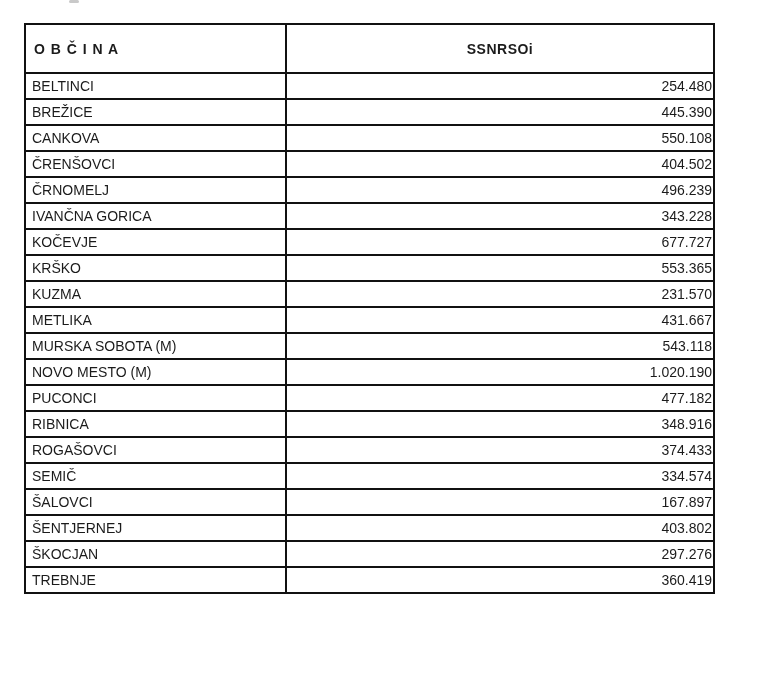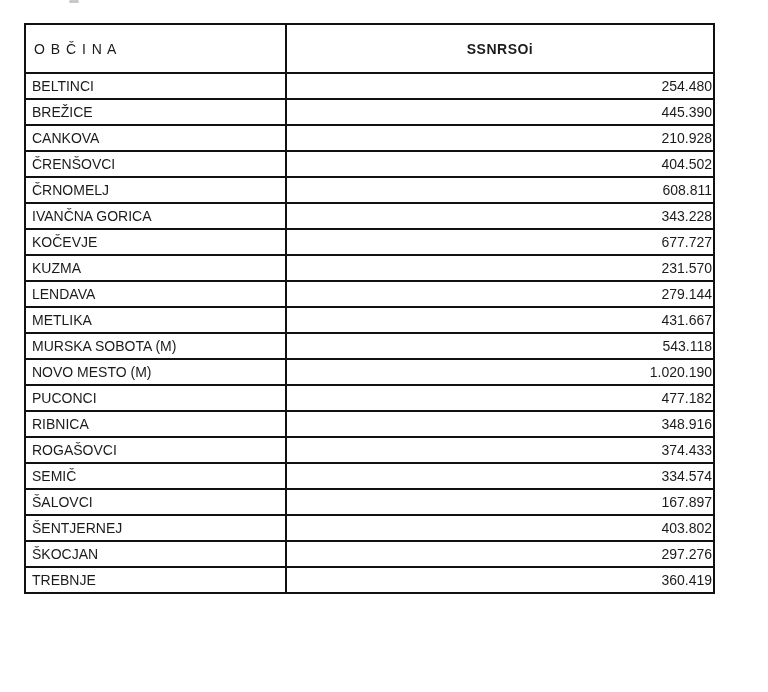--- a/index.html
+++ b/index.html
@@ -43,21 +43,21 @@
     font-size: 14px;
     line-height: 1;
     overflow: hidden;
     white-space: nowrap;
   }
   th.head-name {
     height: 45px;
     text-align: left;
     vertical-align: middle;
     padding-left: 8px;
-    font-weight: normal;
+    font-weight: bold;
     letter-spacing: 1px;
   }
   th.head-value {
     height: 45px;
     vertical-align: middle;
     font-weight: bold;
     letter-spacing: 0.5px;
     border-radius: 14px;
   }
   td.cell-name {
@@ -94,45 +94,45 @@
         <tr>
           <td class="cell-name">BELTINCI</td>
           <td class="cell-value">254.480</td>
         </tr>
         <tr>
           <td class="cell-name">BREŽICE</td>
           <td class="cell-value">445.390</td>
         </tr>
         <tr>
           <td class="cell-name">CANKOVA</td>
-          <td class="cell-value">210.928</td>
+          <td class="cell-value">550.108</td>
         </tr>
         <tr>
           <td class="cell-name">ČRENŠOVCI</td>
           <td class="cell-value">404.502</td>
         </tr>
         <tr>
           <td class="cell-name">ČRNOMELJ</td>
-          <td class="cell-value">608.811</td>
+          <td class="cell-value">496.239</td>
         </tr>
         <tr>
           <td class="cell-name">IVANČNA GORICA</td>
           <td class="cell-value">343.228</td>
         </tr>
         <tr>
           <td class="cell-name">KOČEVJE</td>
           <td class="cell-value">677.727</td>
         </tr>
         <tr>
+          <td class="cell-name">KRŠKO</td>
+          <td class="cell-value">553.365</td>
+        </tr>
+        <tr>
           <td class="cell-name">KUZMA</td>
           <td class="cell-value">231.570</td>
-        </tr>
-        <tr>
-          <td class="cell-name">LENDAVA</td>
-          <td class="cell-value">279.144</td>
         </tr>
         <tr>
           <td class="cell-name">METLIKA</td>
           <td class="cell-value">431.667</td>
         </tr>
         <tr>
           <td class="cell-name">MURSKA SOBOTA (M)</td>
           <td class="cell-value">543.118</td>
         </tr>
         <tr>

